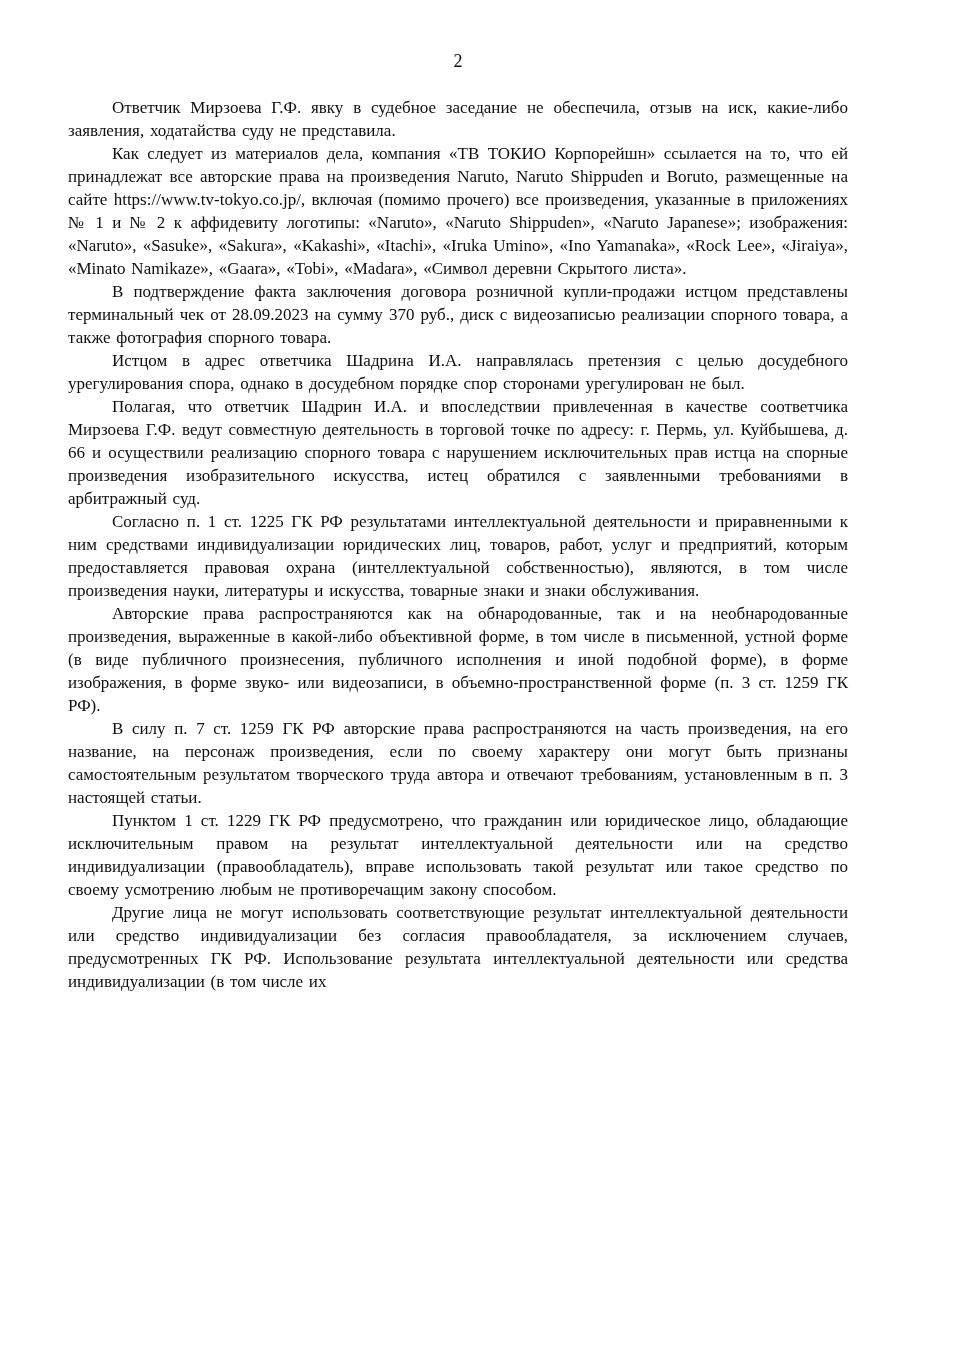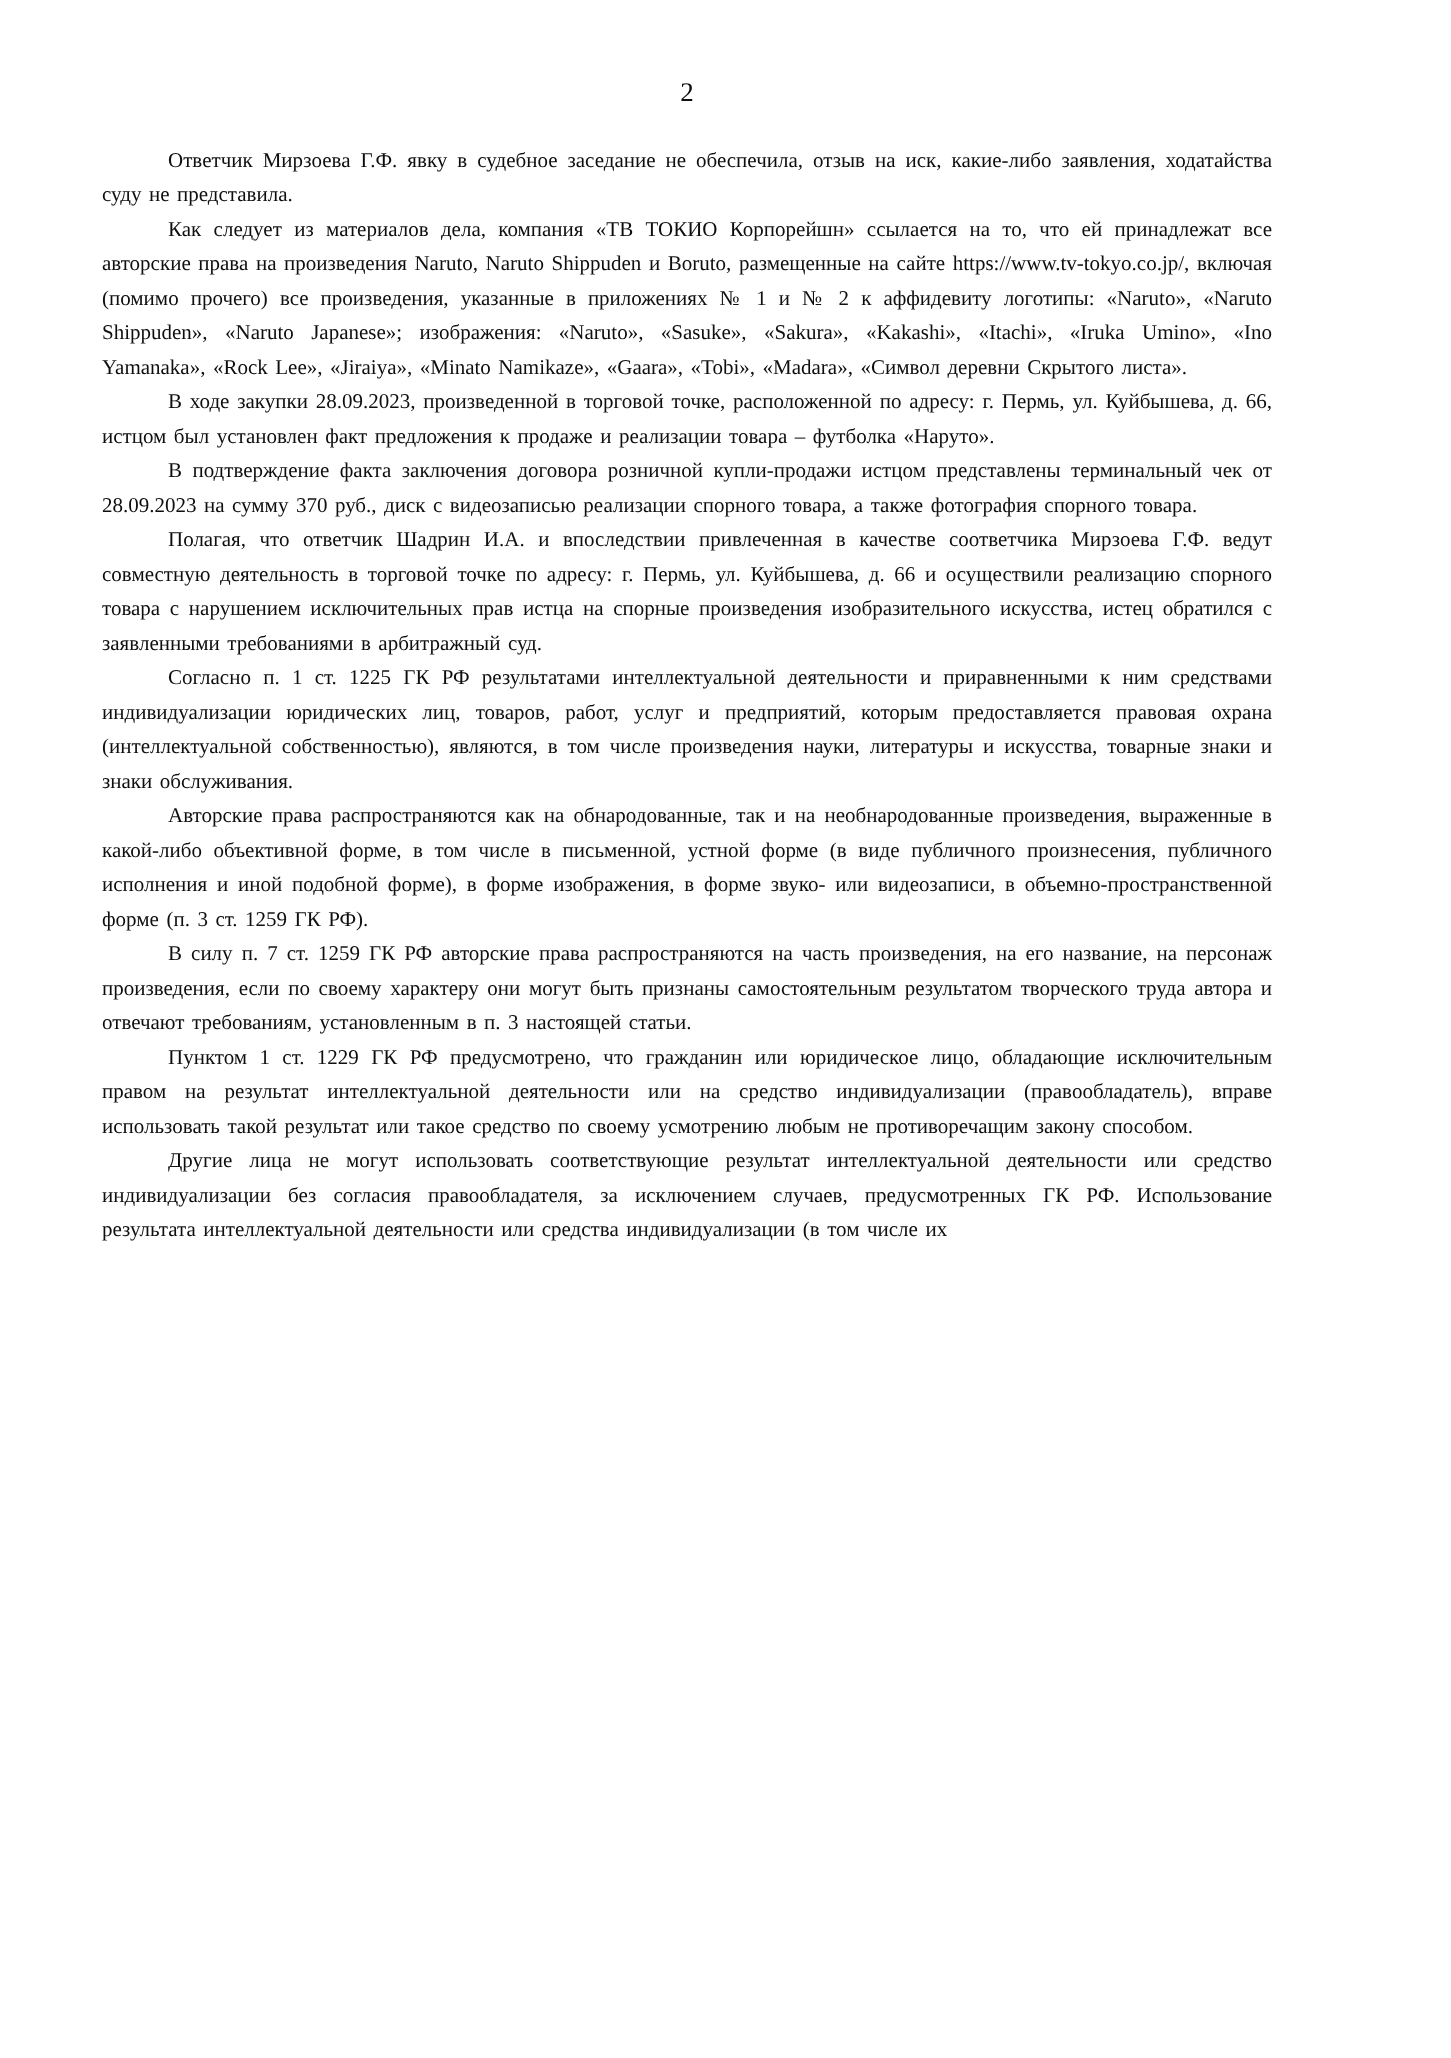--- a/index.html
+++ b/index.html
@@ -26,37 +26,37 @@
     text-align: center;
     font-size: 18px;
     line-height: 22px;
     margin: 0 0 24px 0;
   }
   .para {
     margin: 0;
     text-align: justify;
     text-justify: inter-word;
     text-indent: 44px;
-    font-size: 14px;
+    font-size: 17px;
     line-height: 23px;
     word-spacing: 1.5px;
     hyphens: none;
   }
 </style>
 </head>
 <body>
 
 <div class="page">
   <div class="content">
     <div class="page-number">2</div>
     <div id="document-body">
         <p class="para">Ответчик Мирзоева Г.Ф. явку в судебное заседание не обеспечила, отзыв на иск, какие-либо заявления, ходатайства суду не представила.</p>
         <p class="para">Как следует из материалов дела, компания «ТВ ТОКИО Корпорейшн» ссылается на то, что ей принадлежат все авторские права на произведения Naruto, Naruto Shippuden и Boruto, размещенные на сайте https://www.tv-tokyo.co.jp/, включая (помимо прочего) все произведения, указанные в приложениях № 1 и № 2 к аффидевиту логотипы: «Naruto», «Naruto Shippuden», «Naruto Japanese»; изображения: «Naruto», «Sasuke», «Sakura», «Kakashi», «Itachi», «Iruka Umino», «Ino Yamanaka», «Rock Lee», «Jiraiya», «Minato Namikaze», «Gaara», «Tobi», «Madara», «Символ деревни Скрытого листа».</p>
-        <p class="para">В ходе закупки 28.09.2023, произведенной в торговой точке, расположенной по адресу: г. Пермь, ул. Куйбышева, д. 66, истцом был установлен факт предложения к продаже и реализации товара – футболка «Наруто».</p>
         <p class="para">В подтверждение факта заключения договора розничной купли-продажи истцом представлены терминальный чек от 28.09.2023 на сумму 370 руб., диск с видеозаписью реализации спорного товара, а также фотография спорного товара.</p>
+        <p class="para">Истцом в адрес ответчика Шадрина И.А. направлялась претензия с целью досудебного урегулирования спора, однако в досудебном порядке спор сторонами урегулирован не был.</p>
         <p class="para">Полагая, что ответчик Шадрин И.А. и впоследствии привлеченная в качестве соответчика Мирзоева Г.Ф. ведут совместную деятельность в торговой точке по адресу: г. Пермь, ул. Куйбышева, д. 66 и осуществили реализацию спорного товара с нарушением исключительных прав истца на спорные произведения изобразительного искусства, истец обратился с заявленными требованиями в арбитражный суд.</p>
         <p class="para">Согласно п. 1 ст. 1225 ГК РФ результатами интеллектуальной деятельности и приравненными к ним средствами индивидуализации юридических лиц, товаров, работ, услуг и предприятий, которым предоставляется правовая охрана (интеллектуальной собственностью), являются, в том числе произведения науки, литературы и искусства, товарные знаки и знаки обслуживания.</p>
         <p class="para">Авторские права распространяются как на обнародованные, так и на необнародованные произведения, выраженные в какой-либо объективной форме, в том числе в письменной, устной форме (в виде публичного произнесения, публичного исполнения и иной подобной форме), в форме изображения, в форме звуко- или видеозаписи, в объемно-пространственной форме (п. 3 ст. 1259 ГК РФ).</p>
         <p class="para">В силу п. 7 ст. 1259 ГК РФ авторские права распространяются на часть произведения, на его название, на персонаж произведения, если по своему характеру они могут быть признаны самостоятельным результатом творческого труда автора и отвечают требованиям, установленным в п. 3 настоящей статьи.</p>
         <p class="para">Пунктом 1 ст. 1229 ГК РФ предусмотрено, что гражданин или юридическое лицо, обладающие исключительным правом на результат интеллектуальной деятельности или на средство индивидуализации (правообладатель), вправе использовать такой результат или такое средство по своему усмотрению любым не противоречащим закону способом.</p>
         <p class="para">Другие лица не могут использовать соответствующие результат интеллектуальной деятельности или средство индивидуализации без согласия правообладателя, за исключением случаев, предусмотренных ГК РФ. Использование результата интеллектуальной деятельности или средства индивидуализации (в том числе их</p>
       </div>
   </div>
 </div>
 

